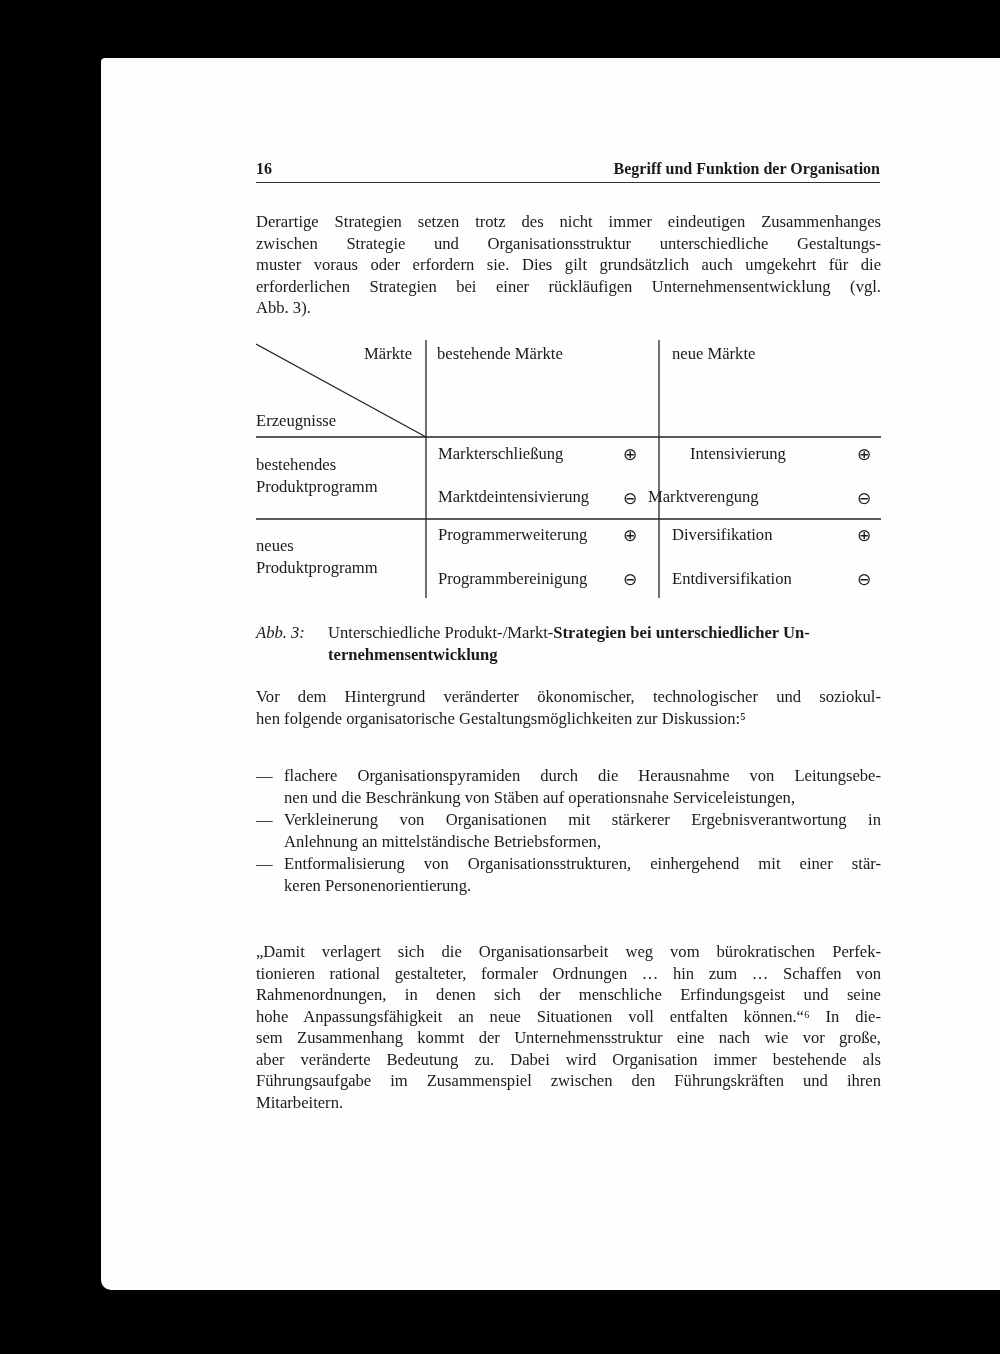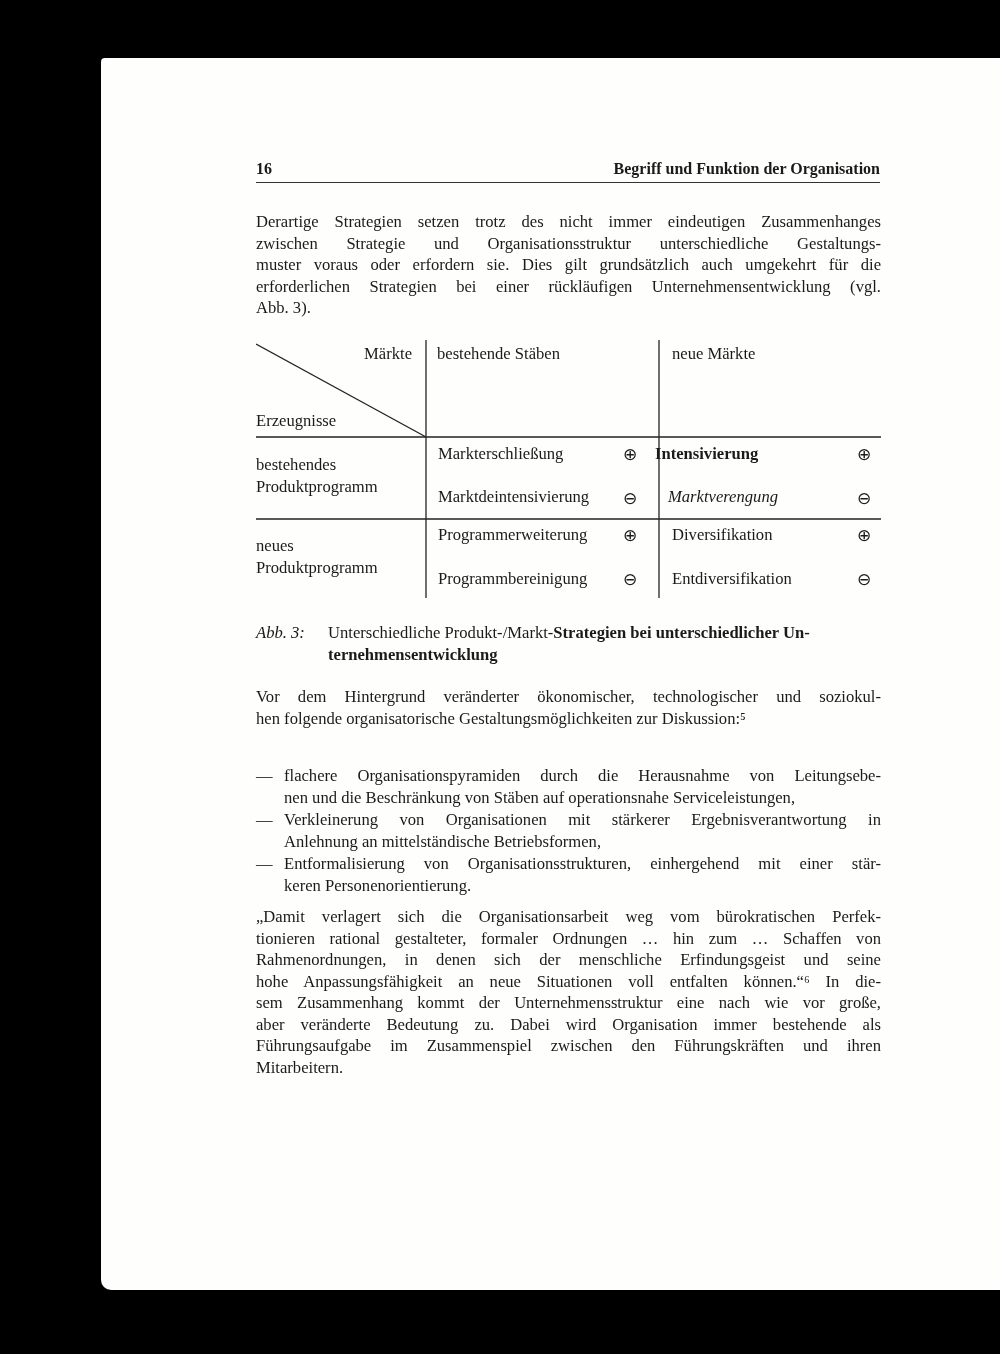--- a/index.html
+++ b/index.html
@@ -162,34 +162,34 @@
     <line x1="0" y1="6" x2="170" y2="99" stroke="#222" stroke-width="1.3"></line>
     <line x1="170" y1="2" x2="170" y2="260" stroke="#222" stroke-width="1.3"></line>
     <line x1="403" y1="2" x2="403" y2="260" stroke="#222" stroke-width="1.3"></line>
     <line x1="0" y1="99" x2="625" y2="99" stroke="#222" stroke-width="1.3"></line>
     <line x1="0" y1="181" x2="625" y2="181" stroke="#222" stroke-width="1.3"></line>
   </svg>
 
   <span class="cell-text" style="right:470px;top:6px;">Märkte</span>
   <span class="cell-text" style="left:0;top:73px;">Erzeugnisse</span>
 
-  <span class="cell-text" style="left:181px;top:6px;">bestehende Stäben</span>
+  <span class="cell-text" style="left:181px;top:6px;">bestehende Märkte</span>
   <span class="cell-text" style="left:416px;top:6px;">neue Märkte</span>
 
   <span class="cell-text" style="left:0;top:117px;">bestehendes</span>
   <span class="cell-text" style="left:0;top:139px;">Produktprogramm</span>
 
   <span class="cell-text" style="left:182px;top:106px;">Markterschließung</span>
   <span class="symbol" style="left:367px;top:108px;">⊕</span>
   <span class="cell-text" style="left:182px;top:149px;">Marktdeintensivierung</span>
   <span class="symbol" style="left:367px;top:152px;">⊖</span>
 
-  <span class="cell-text" style="left:399px;top:106px;font-weight:bold;">Intensivierung</span>
+  <span class="cell-text" style="left:434px;top:106px;">Intensivierung</span>
   <span class="symbol" style="left:601px;top:108px;">⊕</span>
-  <span class="cell-text" style="left:412px;top:149px;font-style:italic;">Marktverengung</span>
+  <span class="cell-text" style="left:392px;top:149px;">Marktverengung</span>
   <span class="symbol" style="left:601px;top:152px;">⊖</span>
 
   <span class="cell-text" style="left:0;top:198px;">neues</span>
   <span class="cell-text" style="left:0;top:220px;">Produktprogramm</span>
 
   <span class="cell-text" style="left:182px;top:187px;">Programmerweiterung</span>
   <span class="symbol" style="left:367px;top:189px;">⊕</span>
   <span class="cell-text" style="left:182px;top:231px;">Programmbereinigung</span>
   <span class="symbol" style="left:367px;top:233px;">⊖</span>
 
@@ -227,21 +227,21 @@
     <span class="line">Verkleinerung von Organisationen mit stärkerer Ergebnisverantwortung in</span>
     <span class="line last">Anlehnung an mittelständische Betriebsformen,</span>
   </li>
   <li>
     <span class="dash">—</span>
     <span class="line">Entformalisierung von Organisationsstrukturen, einhergehend mit einer stär-</span>
     <span class="line last">keren Personenorientierung.</span>
   </li>
 </ul>
 
-<p class="para" style="top:906px;">
+<p class="para" style="top:941px;">
   <span class="line">„Damit verlagert sich die Organisationsarbeit weg vom bürokratischen Perfek-</span>
   <span class="line">tionieren rational gestalteter, formaler Ordnungen … hin zum … Schaffen von</span>
   <span class="line">Rahmenordnungen, in denen sich der menschliche Erfindungsgeist und seine</span>
   <span class="line">hohe Anpassungsfähigkeit an neue Situationen voll entfalten können.“⁶ In die-</span>
   <span class="line">sem Zusammenhang kommt der Unternehmensstruktur eine nach wie vor große,</span>
   <span class="line">aber veränderte Bedeutung zu. Dabei wird Organisation immer bestehende als</span>
   <span class="line">Führungsaufgabe im Zusammenspiel zwischen den Führungskräften und ihren</span>
   <span class="line last">Mitarbeitern.</span>
 </p>
 

